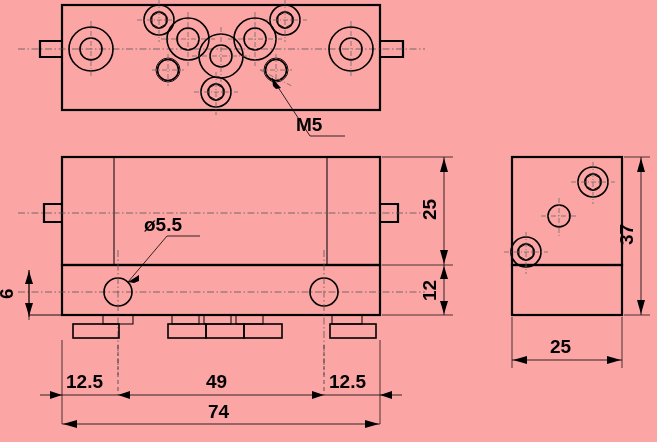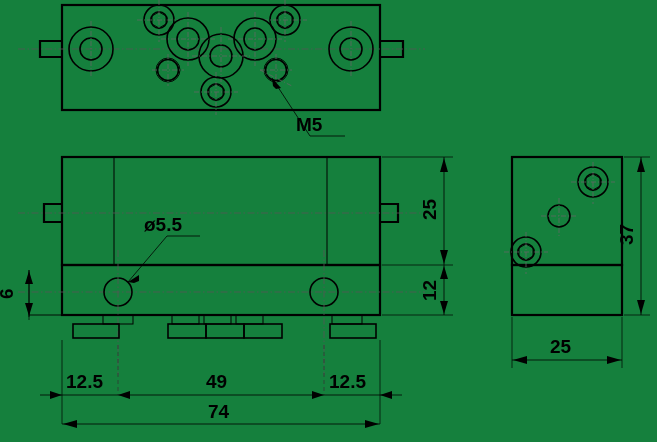--- a/index.html
+++ b/index.html
@@ -4,21 +4,21 @@
 <style>
   html, body {
     margin: 0;
     padding: 0;
     background: #ffffff;
   }
   #drawing-root {
     position: relative;
     width: 657px;
     height: 442px;
-    background: #15803d;
+    background: #fca5a5;
     font-family: "Liberation Sans", sans-serif;
     overflow: hidden;
   }
   svg#cad {
     display: block;
     width: 657px;
     height: 442px;
   }
   .solid {
     fill: none;

